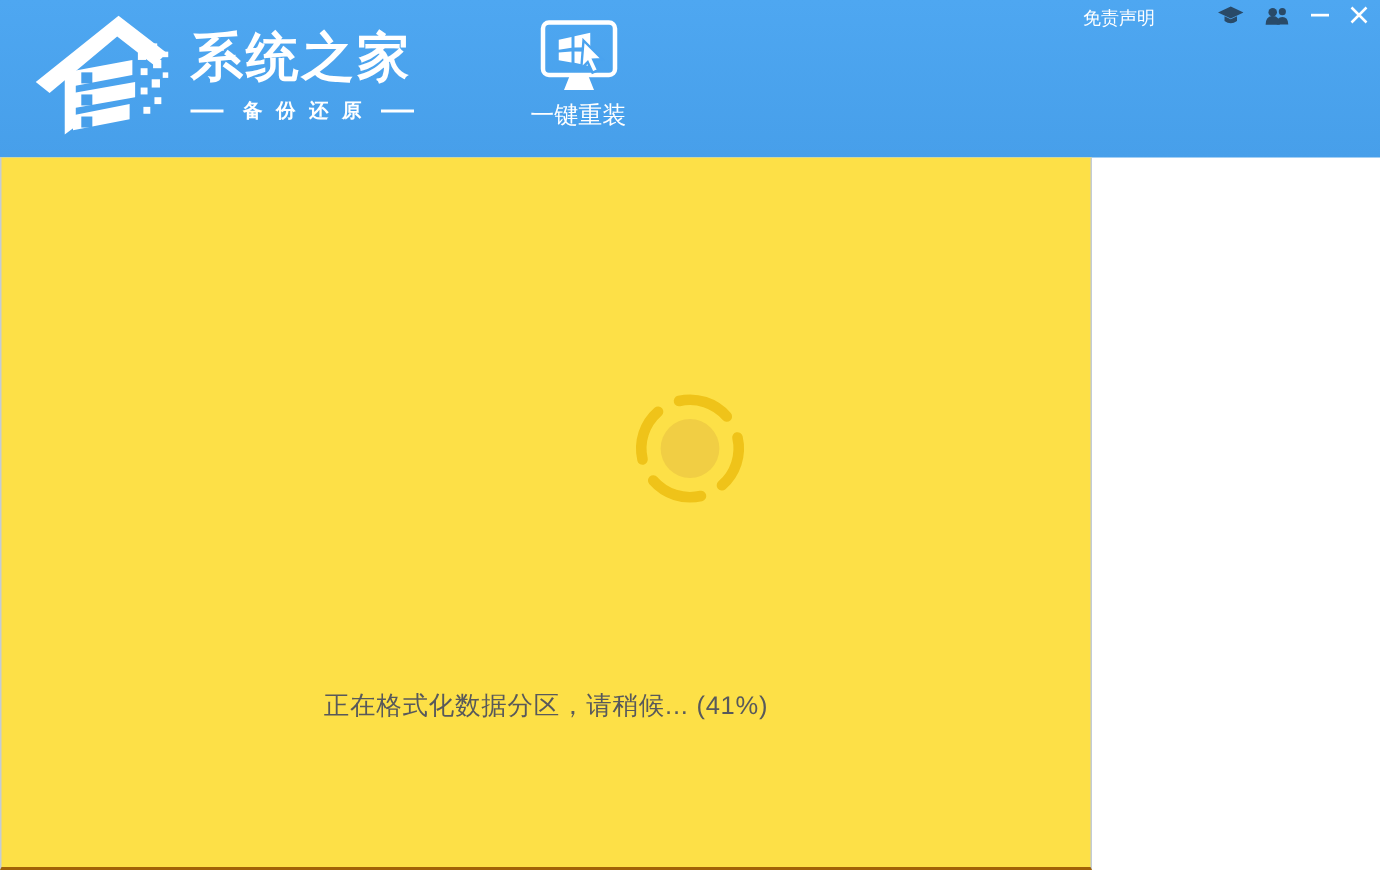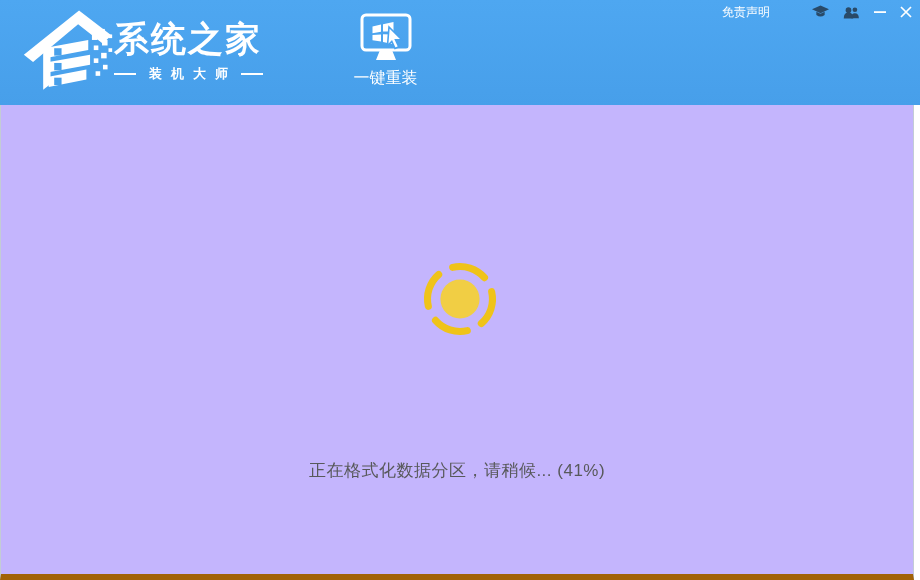--- a/index.html
+++ b/index.html
@@ -5,41 +5,41 @@
   * { margin:0; padding:0; box-sizing:border-box; }
   html,body { width:920px; height:580px; font-family:"Liberation Sans","DejaVu Sans",sans-serif; background:#fff; }
   .window { position:relative; width:920px; height:580px; overflow:hidden; }
 
   
   .header { position:relative; width:920px; height:105px;
             background:linear-gradient(180deg,#4ea7f1 0%,#479fea 100%); }
 
   .logo { position:absolute; left:22px; top:6px; display:flex; align-items:center; }
   .logo-icon { width:92px; height:90px; }
-  .brand-block { margin-left:0; color:#fff; }
+  .brand-block { margin-left:13px; color:#fff; }
   .brand-name { font-size:35px; font-weight:bold; letter-spacing:2px; line-height:40px; }
   .brand-tagline { display:flex; align-items:center; justify-content:center; margin-top:6px; }
   .brand-tagline .dash { width:22px; height:2px; background:#fff; }
   .brand-tagline .tag-text { font-size:13px; letter-spacing:9px; margin:0 4px 0 13px; font-weight:bold; }
 
   .tabs { position:absolute; left:298px; top:0; height:98px; display:flex; }
   .tab { position:relative; width:175px; height:105px; display:flex; flex-direction:column;
          align-items:center; padding-top:12px; cursor:pointer; }
   .tab-icon { height:52px; display:block; }
   .tab-label { margin-top:5px; font-size:16px; color:#fff; line-height:18px; }
   .tab.active { background:linear-gradient(180deg,#55aaf2 0%,#2e95f4 100%); }
   .tab.active::after { content:""; position:absolute; left:0; right:0; bottom:0; height:13px; background:#0e83f9; }
 
-  .topbar { position:absolute; top:4px; right:8px; display:flex; align-items:center; height:16px; }
+  .topbar { position:absolute; top:4px; right:8px; display:flex; align-items:flex-start; height:16px; }
   .disclaimer { color:#fff; font-size:12px; cursor:pointer; margin-right:28px; }
   .tb-icon { display:flex; align-items:center; justify-content:center; cursor:pointer; margin-left:14px; }
 
   
-  .content { position:relative; width:914px; height:475px; background:#c4b5fd;
-             border-left:1px solid #c3ccd5; border-right:1px solid #c3ccd5; border-bottom:6px solid #a16207; }
+  .content { position:relative; width:728px; height:475px; background:#fde047;
+             border-left:1px solid #c3ccd5; border-right:1px solid #c3ccd5; border-bottom:2px solid #a16207; }
   .spinner { position:absolute; left:416px; top:151px; width:86px; height:86px; }
   .status-line { position:absolute; top:354px; left:0; width:100%; text-align:center;
                  font-size:17px; color:#58595b; letter-spacing:0.5px; }
 </style>
 </head>
 <body>
 
 <div class="window">
 
   <div class="header">
@@ -66,21 +66,21 @@
         <g fill="#479fea">
           <rect x="35" y="45" width="8" height="8"></rect>
           <rect x="35" y="61" width="8" height="8"></rect>
           <rect x="35" y="77" width="8" height="8"></rect>
         </g>
       </svg>
       <div class="brand-block">
         <div class="brand-name">系统之家</div>
         <div class="brand-tagline">
           <span class="dash"></span>
-          <span class="tag-text">装机大师</span>
+          <span class="tag-text">备份还原</span>
           <span class="dash"></span>
         </div>
       </div>
     </div>
 
     <div class="tabs">
 
       <div class="tab">
         <svg class="tab-icon" viewBox="0 0 60 52" width="60" height="52">
           <rect x="6" y="3" width="48" height="35" rx="4" fill="none" stroke="#ffffff" stroke-width="3"></rect>

